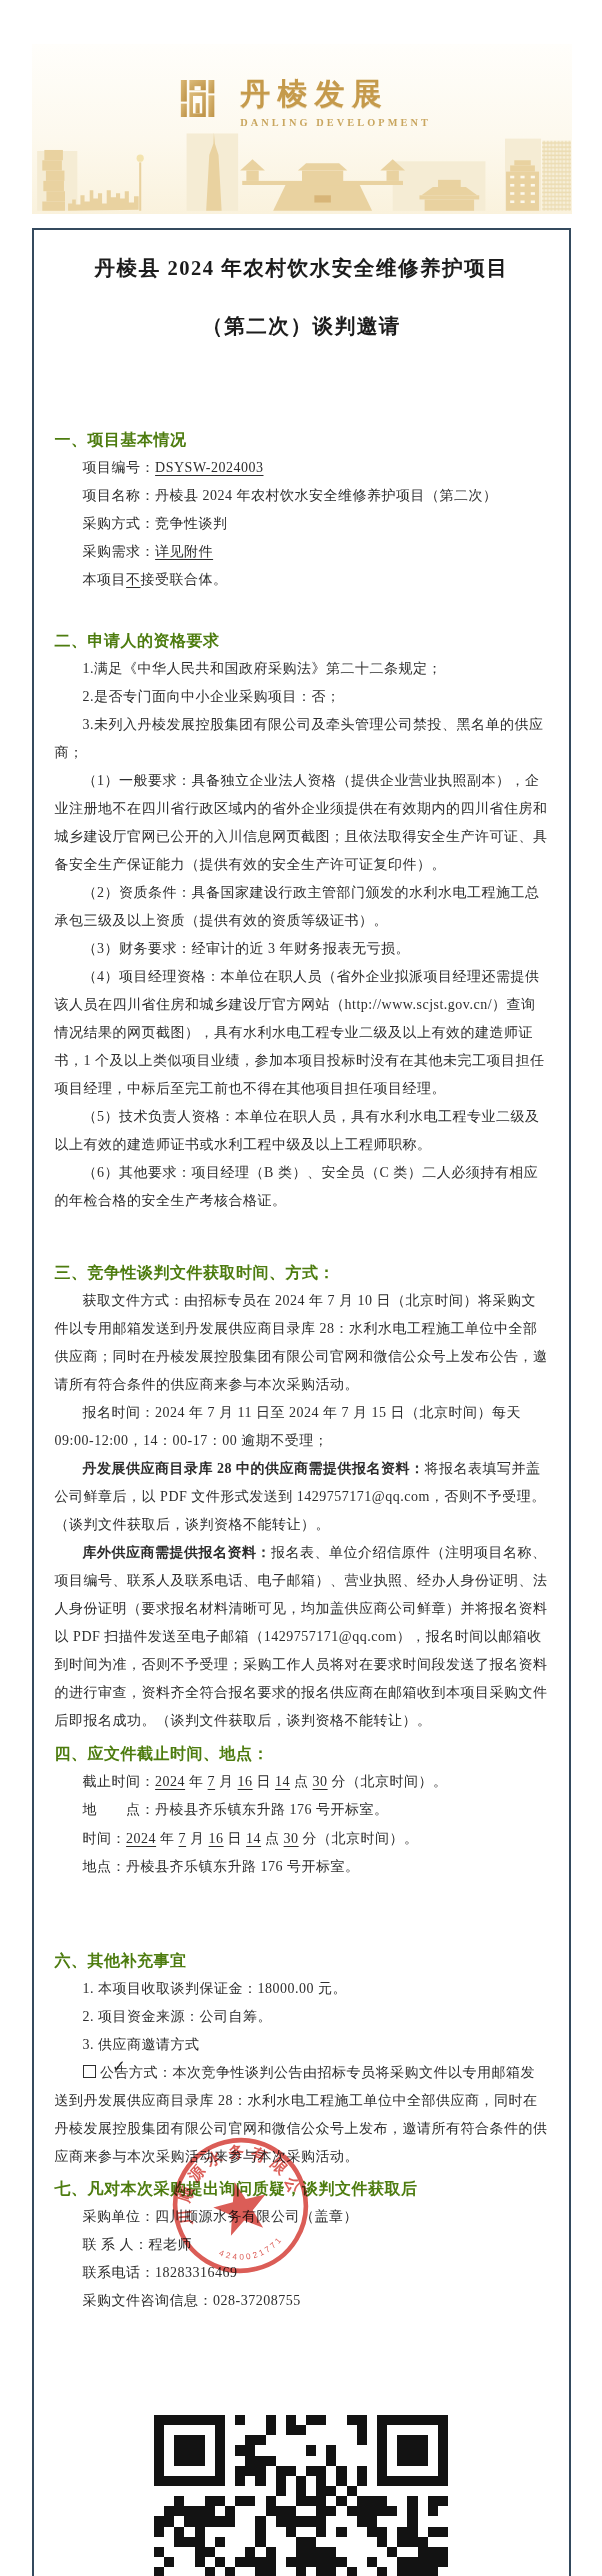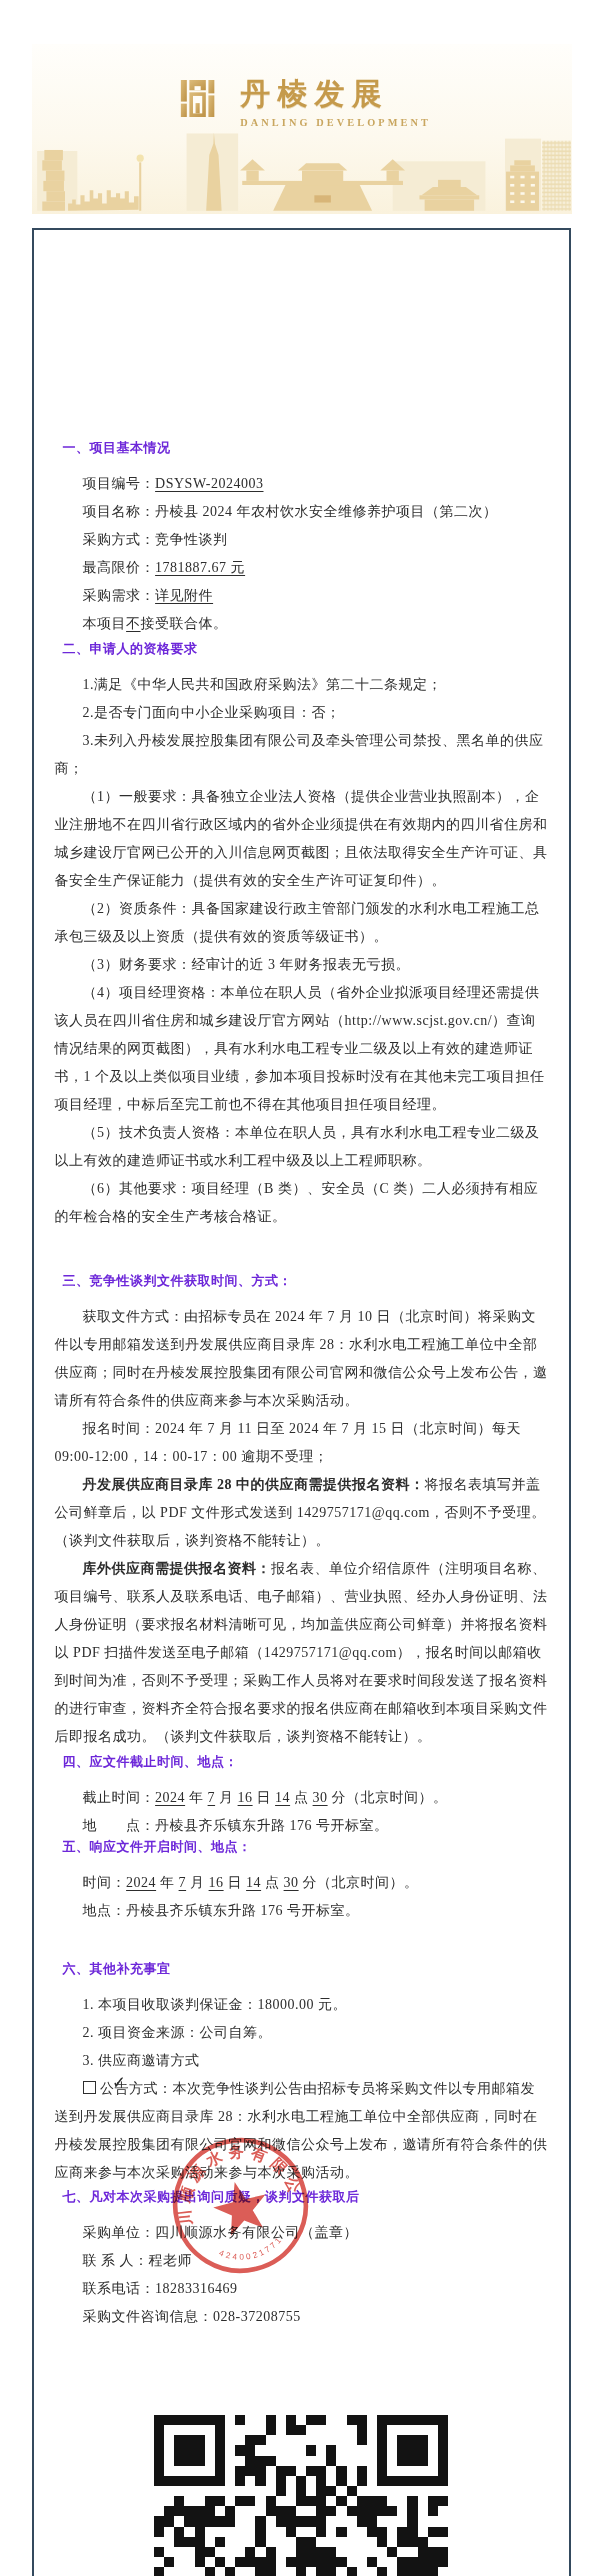--- a/index.html
+++ b/index.html
@@ -37,22 +37,22 @@
     border:2.6px solid #344a5e; background:#ffffff; box-sizing:border-box;
   }
   .doc-title {
     position:absolute; top:24px; left:20.6px; right:20.6px; text-align:center;
     font-weight:700; font-size:20.6px; line-height:29px; letter-spacing:1.5px; color:#1c1c1c;
   }
   .doc-title .t2 { margin-top:29px; }
 
   .sec { position:absolute; left:20.6px; right:20.6px; font-size:14px; line-height:28px; letter-spacing:0.5px; }
   .sec h2 {
-    margin:8px; font-family:"Liberation Sans","DejaVu Sans",sans-serif;
-    font-weight:700; font-size:13px; line-height:28px; letter-spacing:0.5px; color:#6d28d9;
+    margin:0; font-family:"Liberation Sans","DejaVu Sans",sans-serif;
+    font-weight:700; font-size:16px; line-height:28px; letter-spacing:0.5px; color:#4d7c0f;
   }
   .sec p { margin:0; text-indent:2em; }
   .u { text-decoration:underline; text-underline-offset:2.6px; }
   .lead { font-weight:700; }
   .sp-label { white-space:pre; }
 
   
   .checkbox {
     display:inline-block; width:11.3px; height:11.3px; border:1.5px solid #2d2d2d;
     position:relative; vertical-align:-1px; margin-right:4.1px;
@@ -159,27 +159,30 @@
         <rect x="928" y="216" width="8" height="5"></rect>
           <rect x="948" y="216" width="8" height="5"></rect>
           <rect x="968" y="216" width="8" height="5"></rect>
       </g>
       <rect x="990" y="100" width="56" height="136" fill="url(#wgrid)"></rect>
     </svg>
   </div>
 
   <div class="main-box">
 
+    <div class="doc-title">
+      <div class="t1">丹棱县 2024 年农村饮水安全维修养护项目</div>
+      <div class="t2">（第二次）谈判邀请</div>
+    </div>
 
     <section class="sec" style="top:196px">
       <h2>一、项目基本情况</h2>
       <p class="row"><span>项目编号：</span><span class="u">DSYSW-2024003</span></p>
       <p class="row"><span>项目名称：</span><span>丹棱县 2024 年农村饮水安全维修养护项目（第二次）</span></p>
       <p class="row"><span>采购方式：</span><span>竞争性谈判</span></p>
-      <p class="row"><span>最高限价：</span><span class="u">1781887.67 元</span></p>
       <p class="row"><span>采购需求：</span><span class="u">详见附件</span></p>
       <p class="row"><span>本项目</span><span class="u">不</span><span>接受联合体。</span></p>
     </section>
 
     <section class="sec" style="top:397px">
       <h2>二、申请人的资格要求</h2>
       <p>1.满足《中华人民共和国政府采购法》第二十二条规定；</p>
       <p>2.是否专门面向中小企业采购项目：否；</p>
       <p>3.未列入丹棱发展控股集团有限公司及牵头管理公司禁投、黑名单的供应商；</p>
       <p>（1）一般要求：具备独立企业法人资格（提供企业营业执照副本），企业注册地不在四川省行政区域内的省外企业须提供在有效期内的四川省住房和城乡建设厅官网已公开的入川信息网页截图；且依法取得安全生产许可证、具备安全生产保证能力（提供有效的安全生产许可证复印件）。</p>
@@ -198,21 +201,20 @@
       <p><span class="lead">库外供应商需提供报名资料：</span><span>报名表、单位介绍信原件（注明项目名称、项目编号、联系人及联系电话、电子邮箱）、营业执照、经办人身份证明、法人身份证明（要求报名材料清晰可见，均加盖供应商公司鲜章）并将报名资料以 PDF 扫描件发送至电子邮箱（1429757171@qq.com），报名时间以邮箱收到时间为准，否则不予受理；采购工作人员将对在要求时间段发送了报名资料的进行审查，资料齐全符合报名要求的报名供应商在邮箱收到本项目采购文件后即报名成功。（谈判文件获取后，谈判资格不能转让）。</span></p>
     </section>
 
     <section class="sec" style="top:1510px">
       <h2>四、应文件截止时间、地点：</h2>
       <p><span>截止时间：</span><span class="u">2024</span><span class="sp-label"> 年 </span><span class="u">7</span><span class="sp-label"> 月 </span><span class="u">16</span><span class="sp-label"> 日 </span><span class="u">14</span><span class="sp-label"> 点 </span><span class="u">30</span><span class="sp-label"> 分</span><span>（北京时间）。</span></p>
       <p>地　　点：丹棱县齐乐镇东升路 176 号开标室。</p>
     </section>
 
     <section class="sec" style="top:1595px">
-      <h2>五、响应文件开启时间、地点：</h2>
       <p><span>时间：</span><span class="u">2024</span><span class="sp-label"> 年 </span><span class="u">7</span><span class="sp-label"> 月 </span><span class="u">16</span><span class="sp-label"> 日 </span><span class="u">14</span><span class="sp-label"> 点 </span><span class="u">30</span><span class="sp-label"> 分</span><span>（北京时间）。</span></p>
       <p>地点：丹棱县齐乐镇东升路 176 号开标室。</p>
     </section>
 
     <section class="sec" style="top:1717px">
       <h2>六、其他补充事宜</h2>
       <p>1. 本项目收取谈判保证金：18000.00 元。</p>
       <p>2. 项目资金来源：公司自筹。</p>
       <p>3. 供应商邀请方式</p>
       <p><span class="checkbox"><span class="tick">✓</span></span><span>公告方式：</span><span>本次竞争性谈判公告由招标专员将采购文件以专用邮箱发送到丹发展供应商目录库 28：水利水电工程施工单位中全部供应商，同时在丹棱发展控股集团有限公司官网和微信公众号上发布，邀请所有符合条件的供应商来参与本次采购活动来参与本次采购活动。</span></p>

